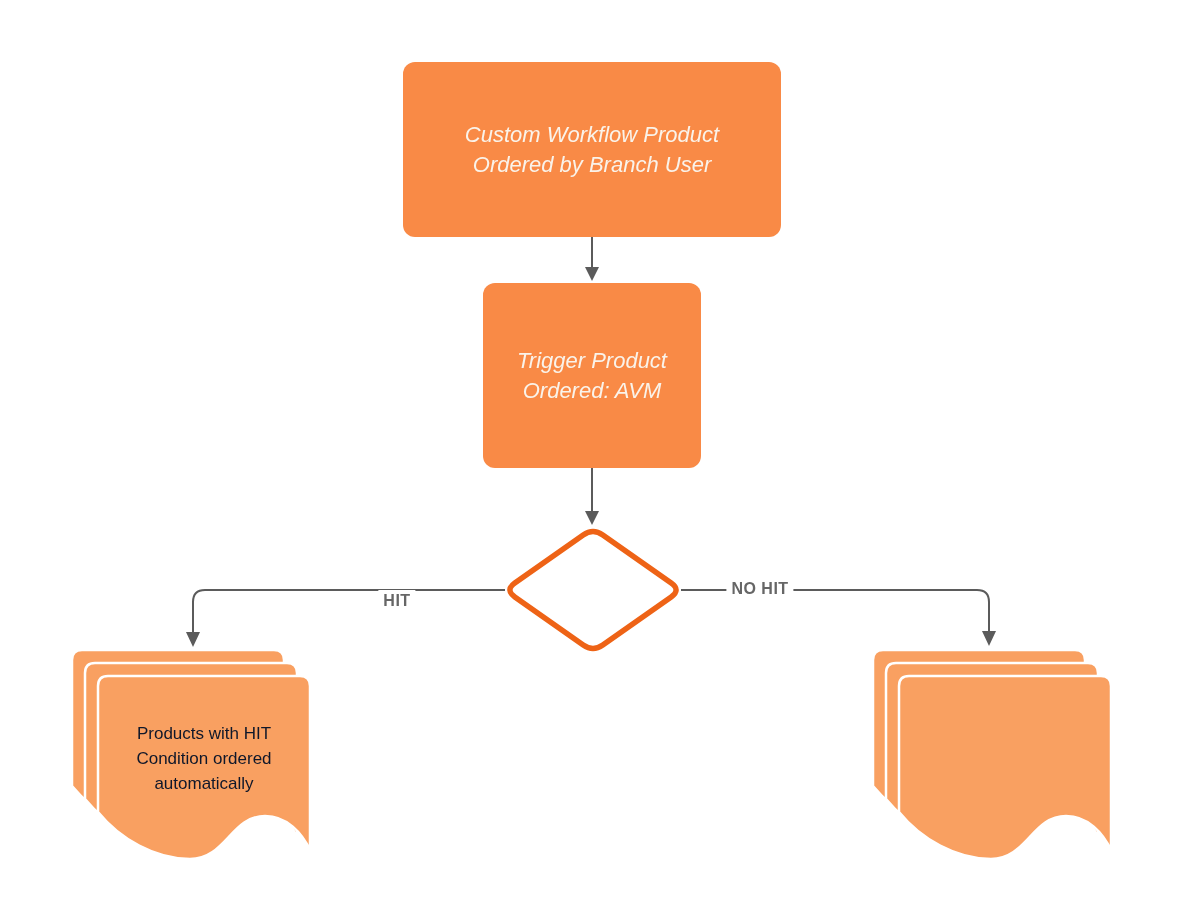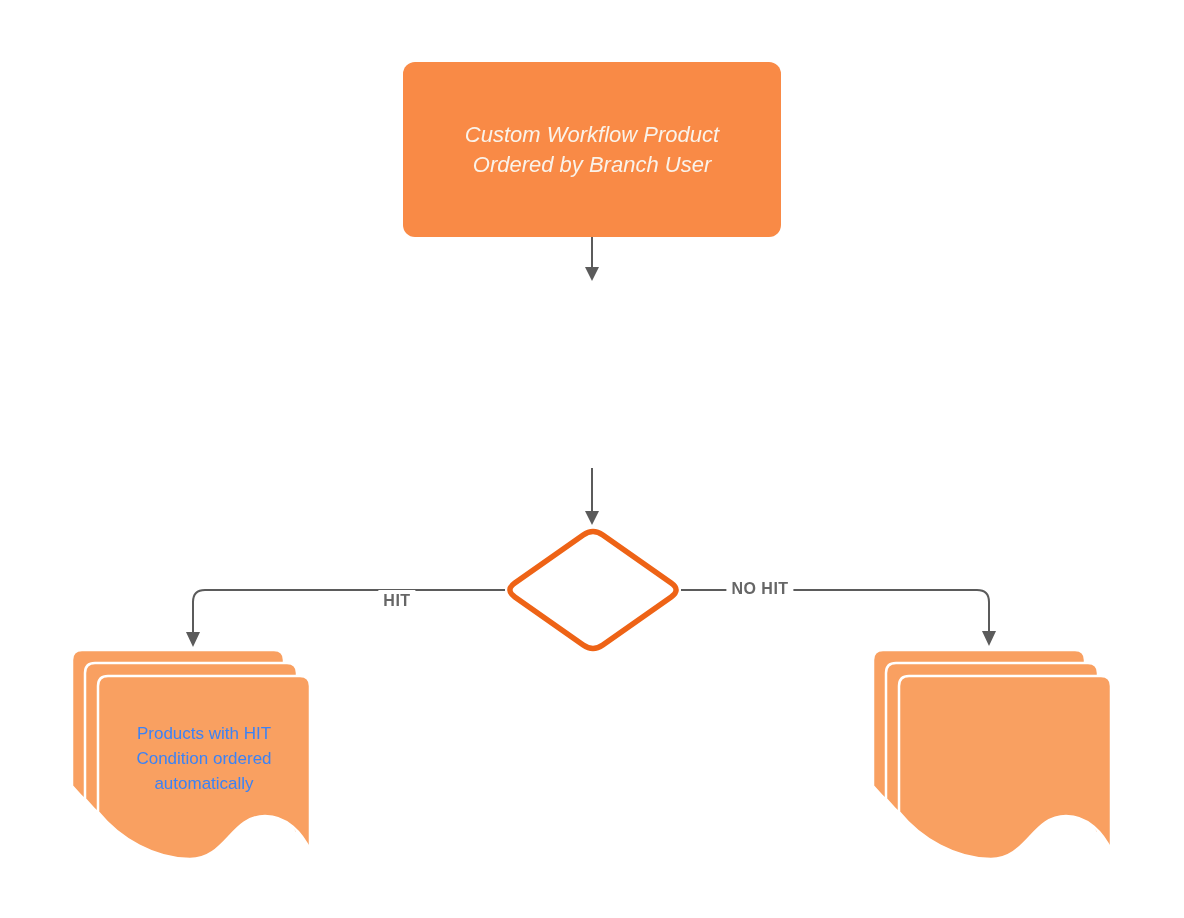--- a/index.html
+++ b/index.html
@@ -57,21 +57,21 @@
     line-height: 22px;
   }
   .doc-label {
     position: absolute;
     width: 212px;
     height: 132px;
     display: flex;
     align-items: center;
     justify-content: center;
     text-align: center;
-    color: #3b82f6;
+    color: #0f172a;
     font-size: 17px;
     line-height: 25px;
     padding: 0 10px;
     box-sizing: border-box;
   }
   .doc-label.left  { left: 98px;  top: 692px; }
   .doc-label.right { left: 899px; top: 692px; }
   .edge-label {
     position: absolute;
     transform: translate(-50%, -50%);
@@ -130,20 +130,23 @@
         <path transform="translate(13,13)" d="M 10,0 H 202 Q 212,0 212,10 V 174 C 204,157 189,140 167,140 C 133,140 128,183 92,183 C 57,183 22,163 0,136 V 10 Q 0,0 10,0 Z"></path>
         <path transform="translate(26,26)" d="M 10,0 H 202 Q 212,0 212,10 V 174 C 204,157 189,140 167,140 C 133,140 128,183 92,183 C 57,183 22,163 0,136 V 10 Q 0,0 10,0 Z"></path>
       </g>
     </g>
   </svg>
 
   <div class="node process start">
     <span>Custom Workflow Product Ordered by Branch User</span>
   </div>
 
+  <div class="node process trigger">
+    <span>Trigger Product Ordered: AVM</span>
+  </div>
 
 
   <div class="edge-label hit">HIT</div>
   <div class="edge-label no-hit">NO HIT</div>
 
   <div class="doc-label left">
     <span>Products with HIT Condition ordered automatically</span>
   </div>
 
 </div>

